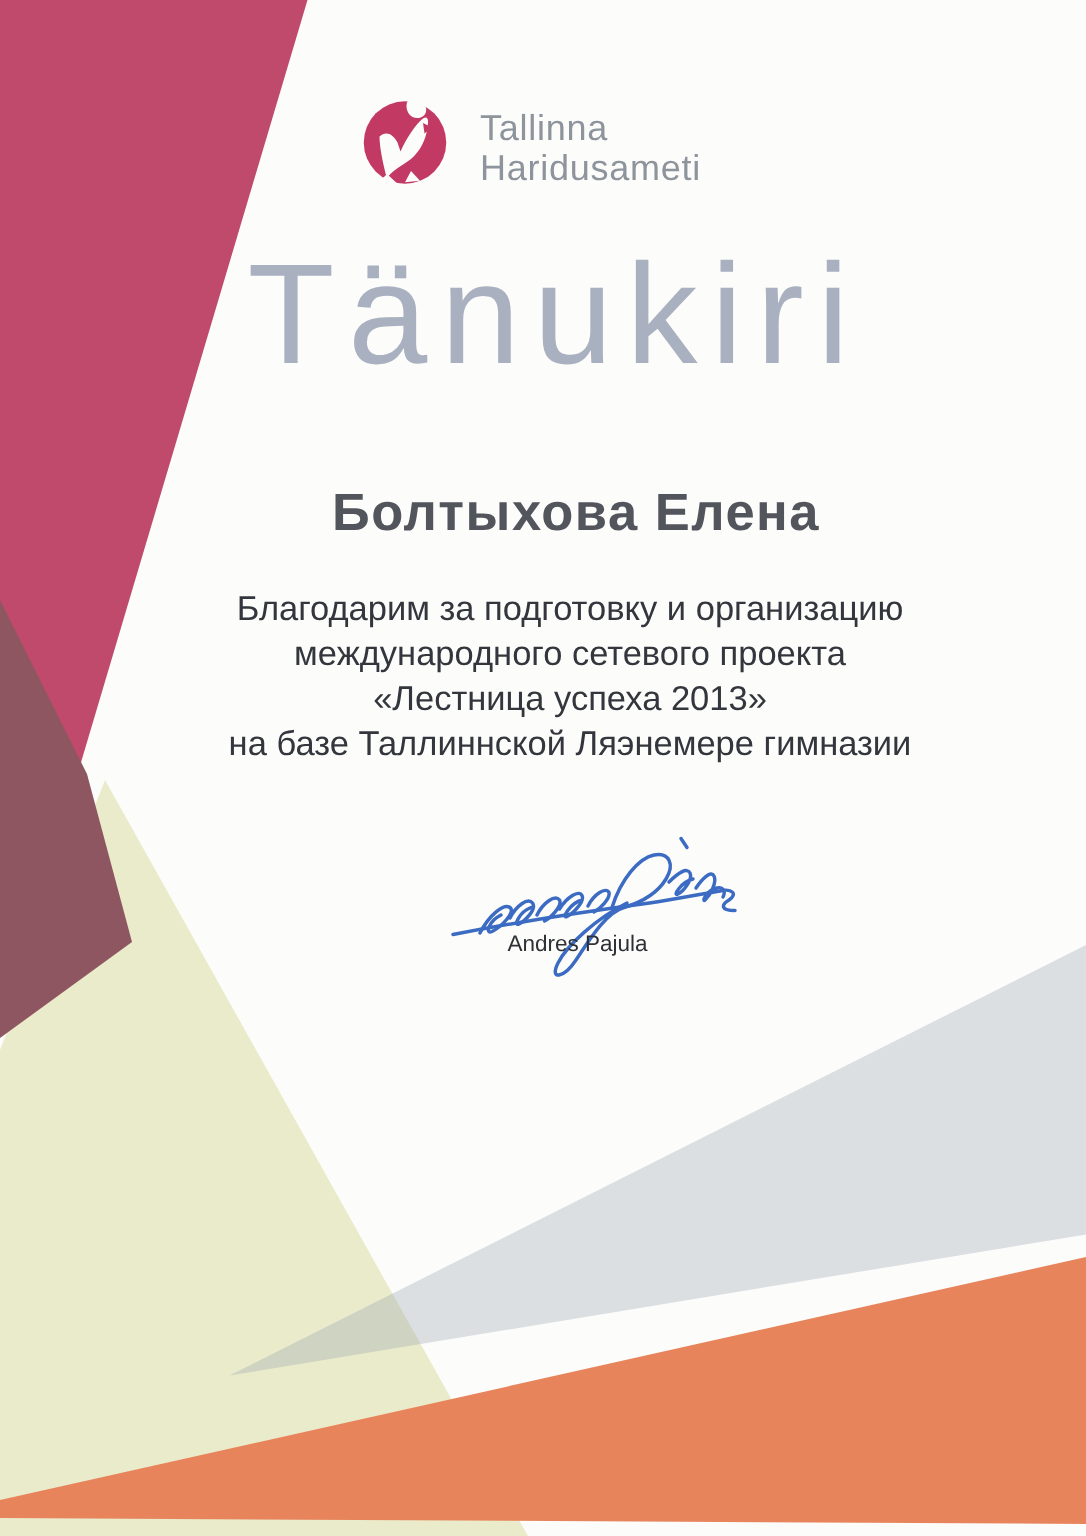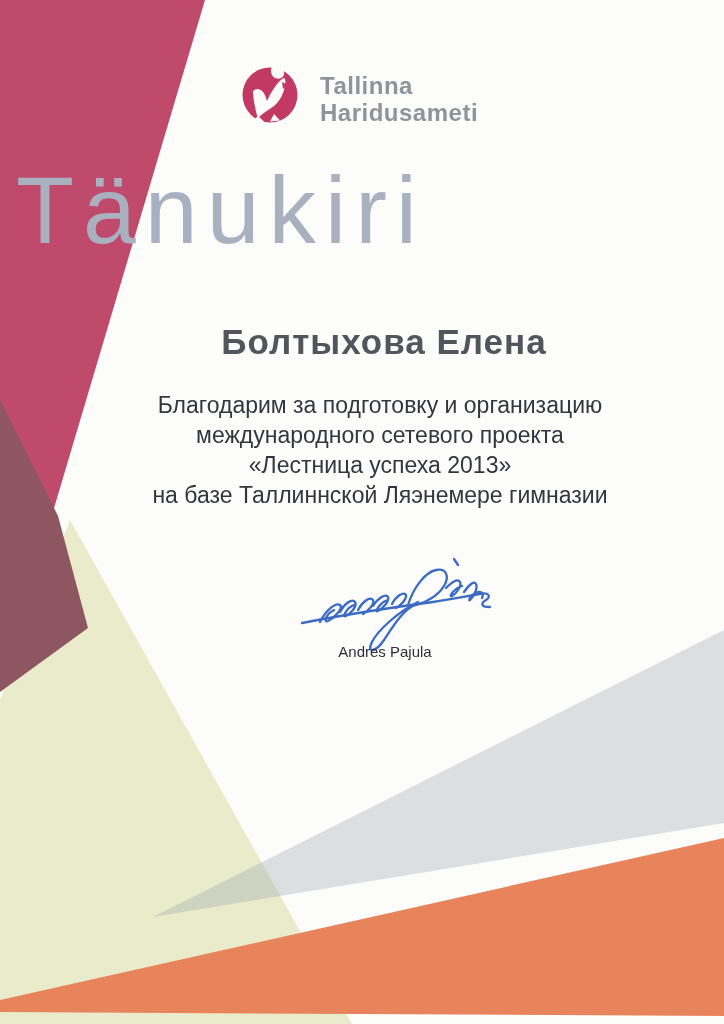--- a/index.html
+++ b/index.html
@@ -13,25 +13,25 @@
   }
   .bg{position:absolute;left:0;top:0;width:724px;height:1024px;display:block;}
 
   .logo-wrap{position:absolute;left:240px;top:64px;width:300px;height:70px;}
   .logo-svg{position:absolute;left:0;top:0;width:60px;height:60px;display:block;}
   .org{
     position:absolute;left:80px;top:8px;
     font-size:24px;line-height:27px;
     letter-spacing:0.5px;
     color:#8d949c;
-    font-weight:bold;
   }
 
   .title{
     position:absolute;left:16px;top:163px;width:708px;
+    text-align:center;
     font-size:95px;line-height:95px;
     letter-spacing:9px;
     color:#a9b1c1;
   }
 
   .recipient{
     position:absolute;left:30px;top:322px;width:708px;
     text-align:center;
     font-size:35px;line-height:40px;
     font-weight:bold;
@@ -43,21 +43,21 @@
     position:absolute;left:26px;top:390px;width:708px;
     text-align:center;
     font-size:23px;line-height:30px;
     color:#34363d;
   }
 
   .sig-svg{position:absolute;left:268px;top:550px;width:240px;height:110px;display:block;}
   .sig-svg path{fill:none;stroke-width:2.3;stroke-linecap:round;stroke-linejoin:round;}
 
   .sig-block{
-    position:absolute;left:385px;top:641px;
+    position:absolute;left:385px;top:619px;
     transform:translateX(-50%);
     text-align:left;
     font-size:15px;line-height:21px;
     color:#2e3036;
     white-space:nowrap;
   }
 </style>
 </head>
 <body>
 

